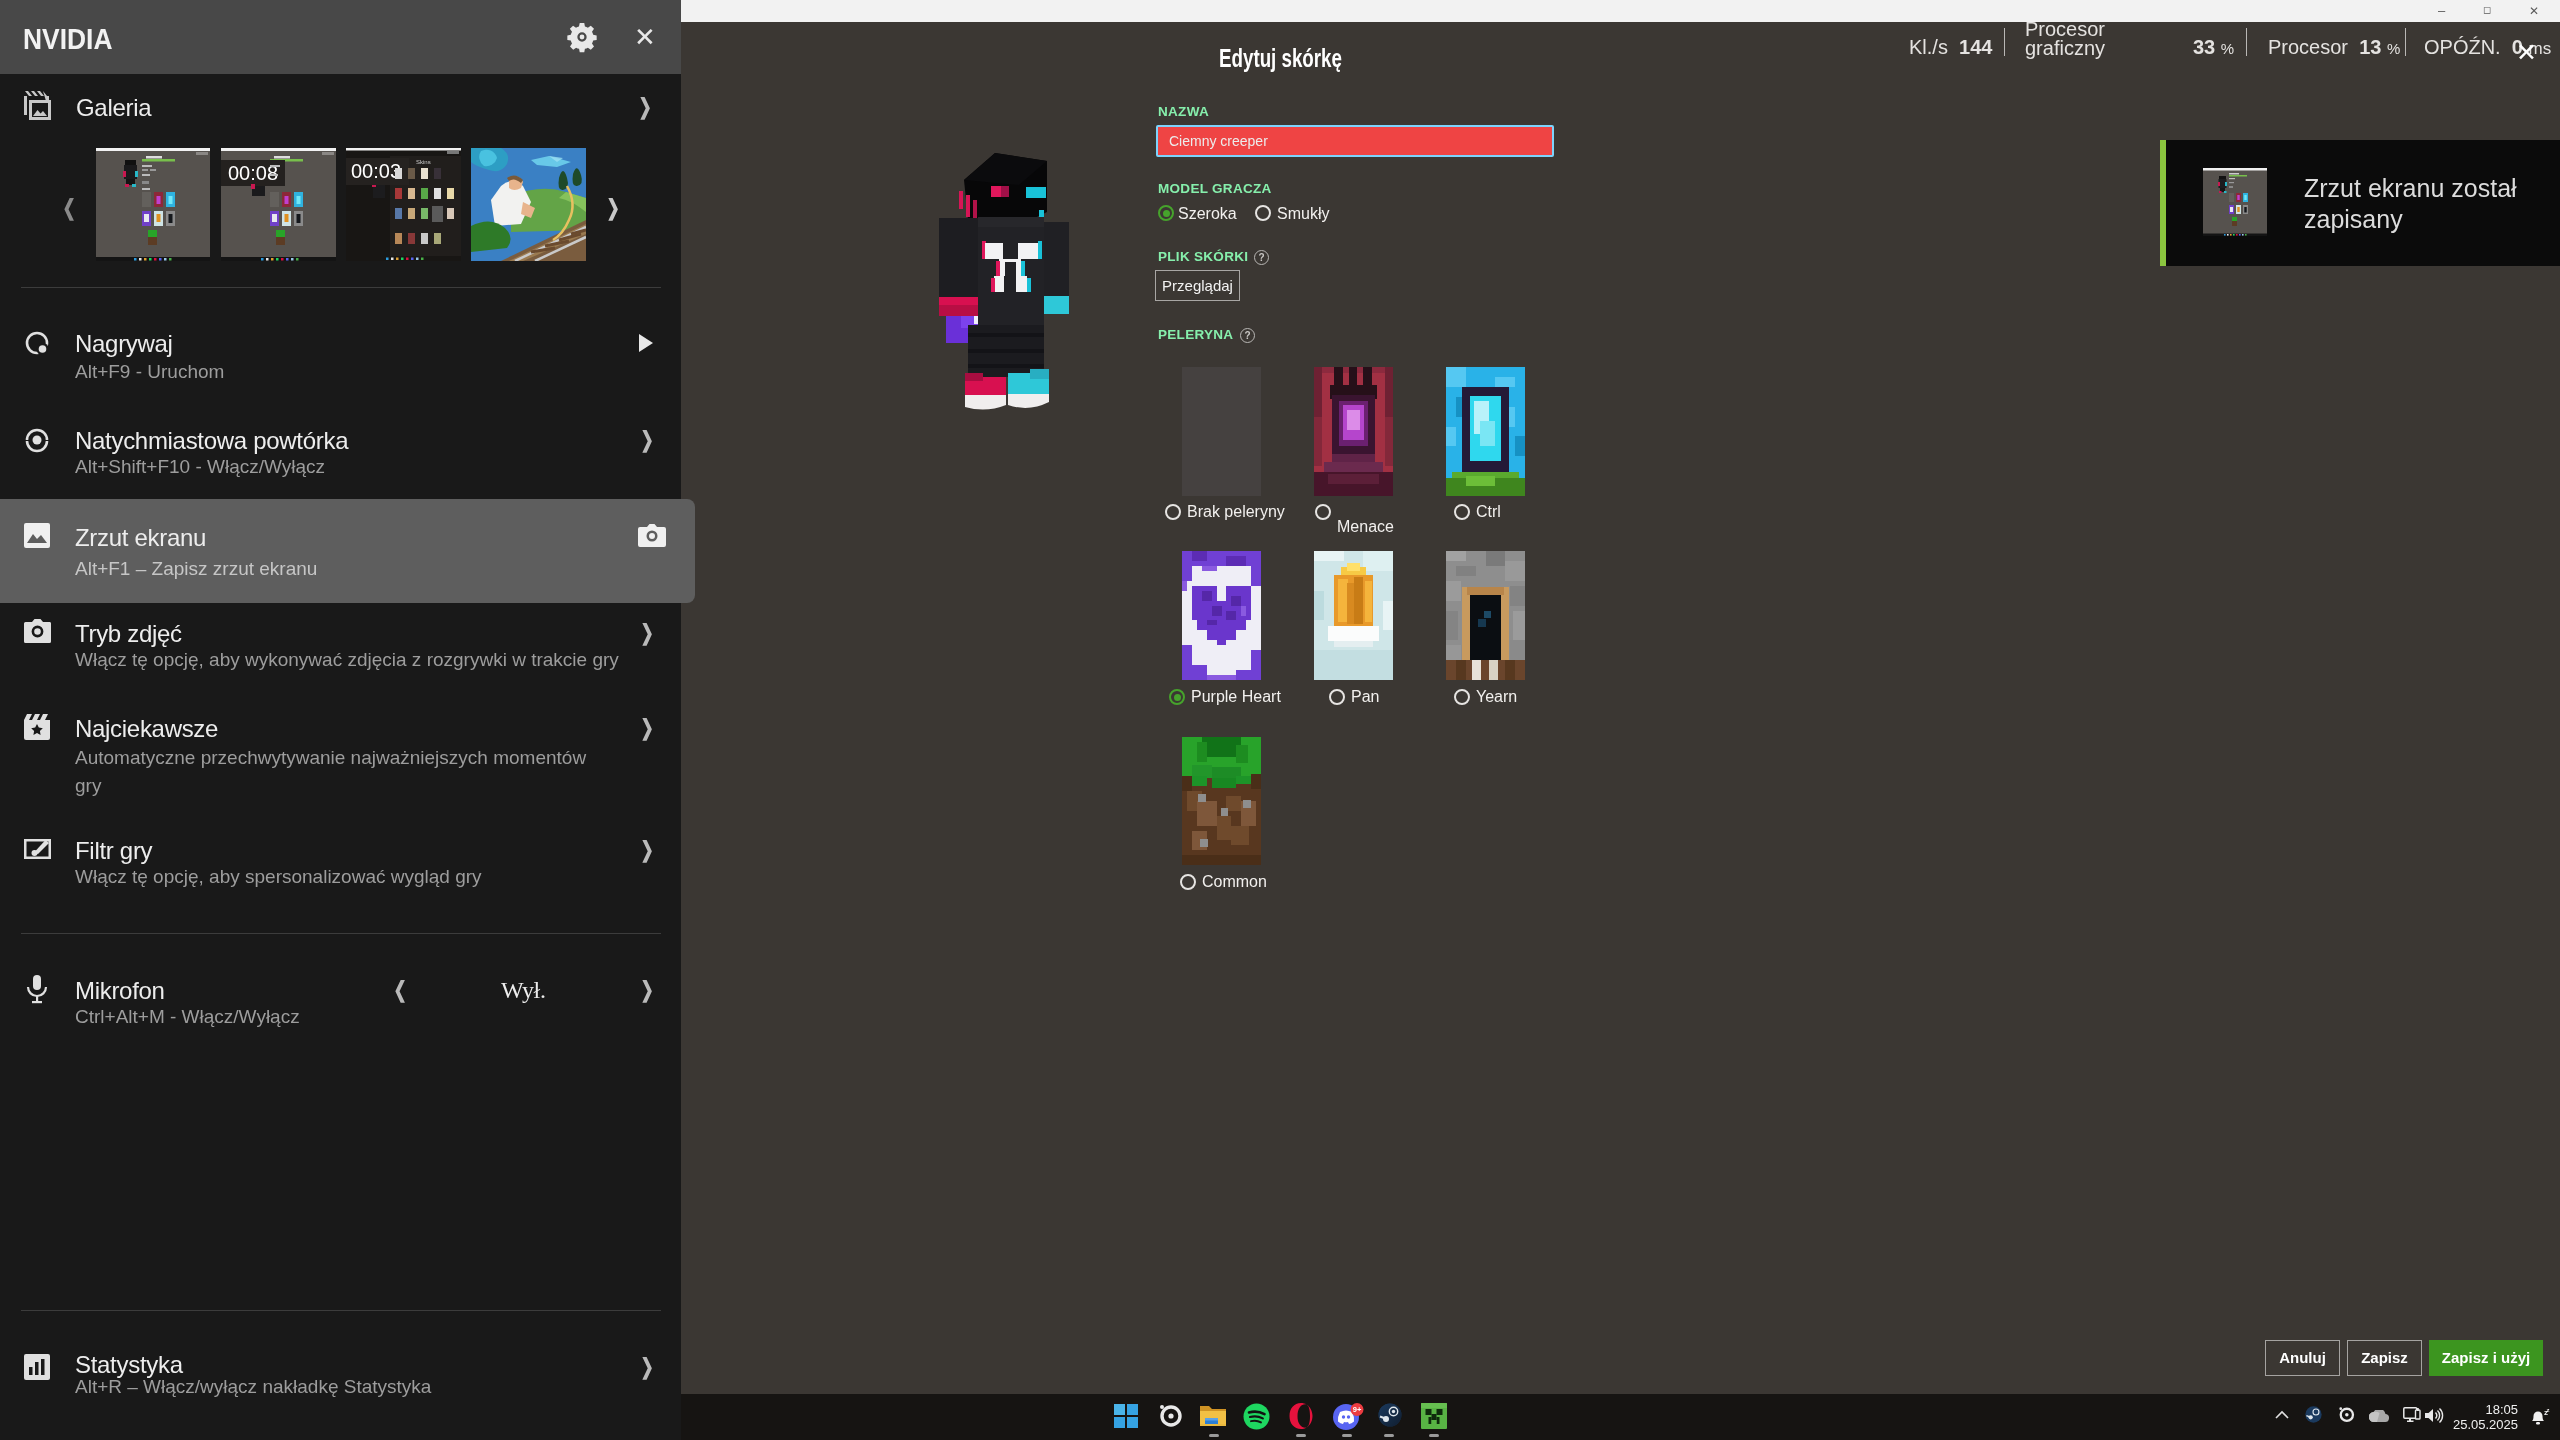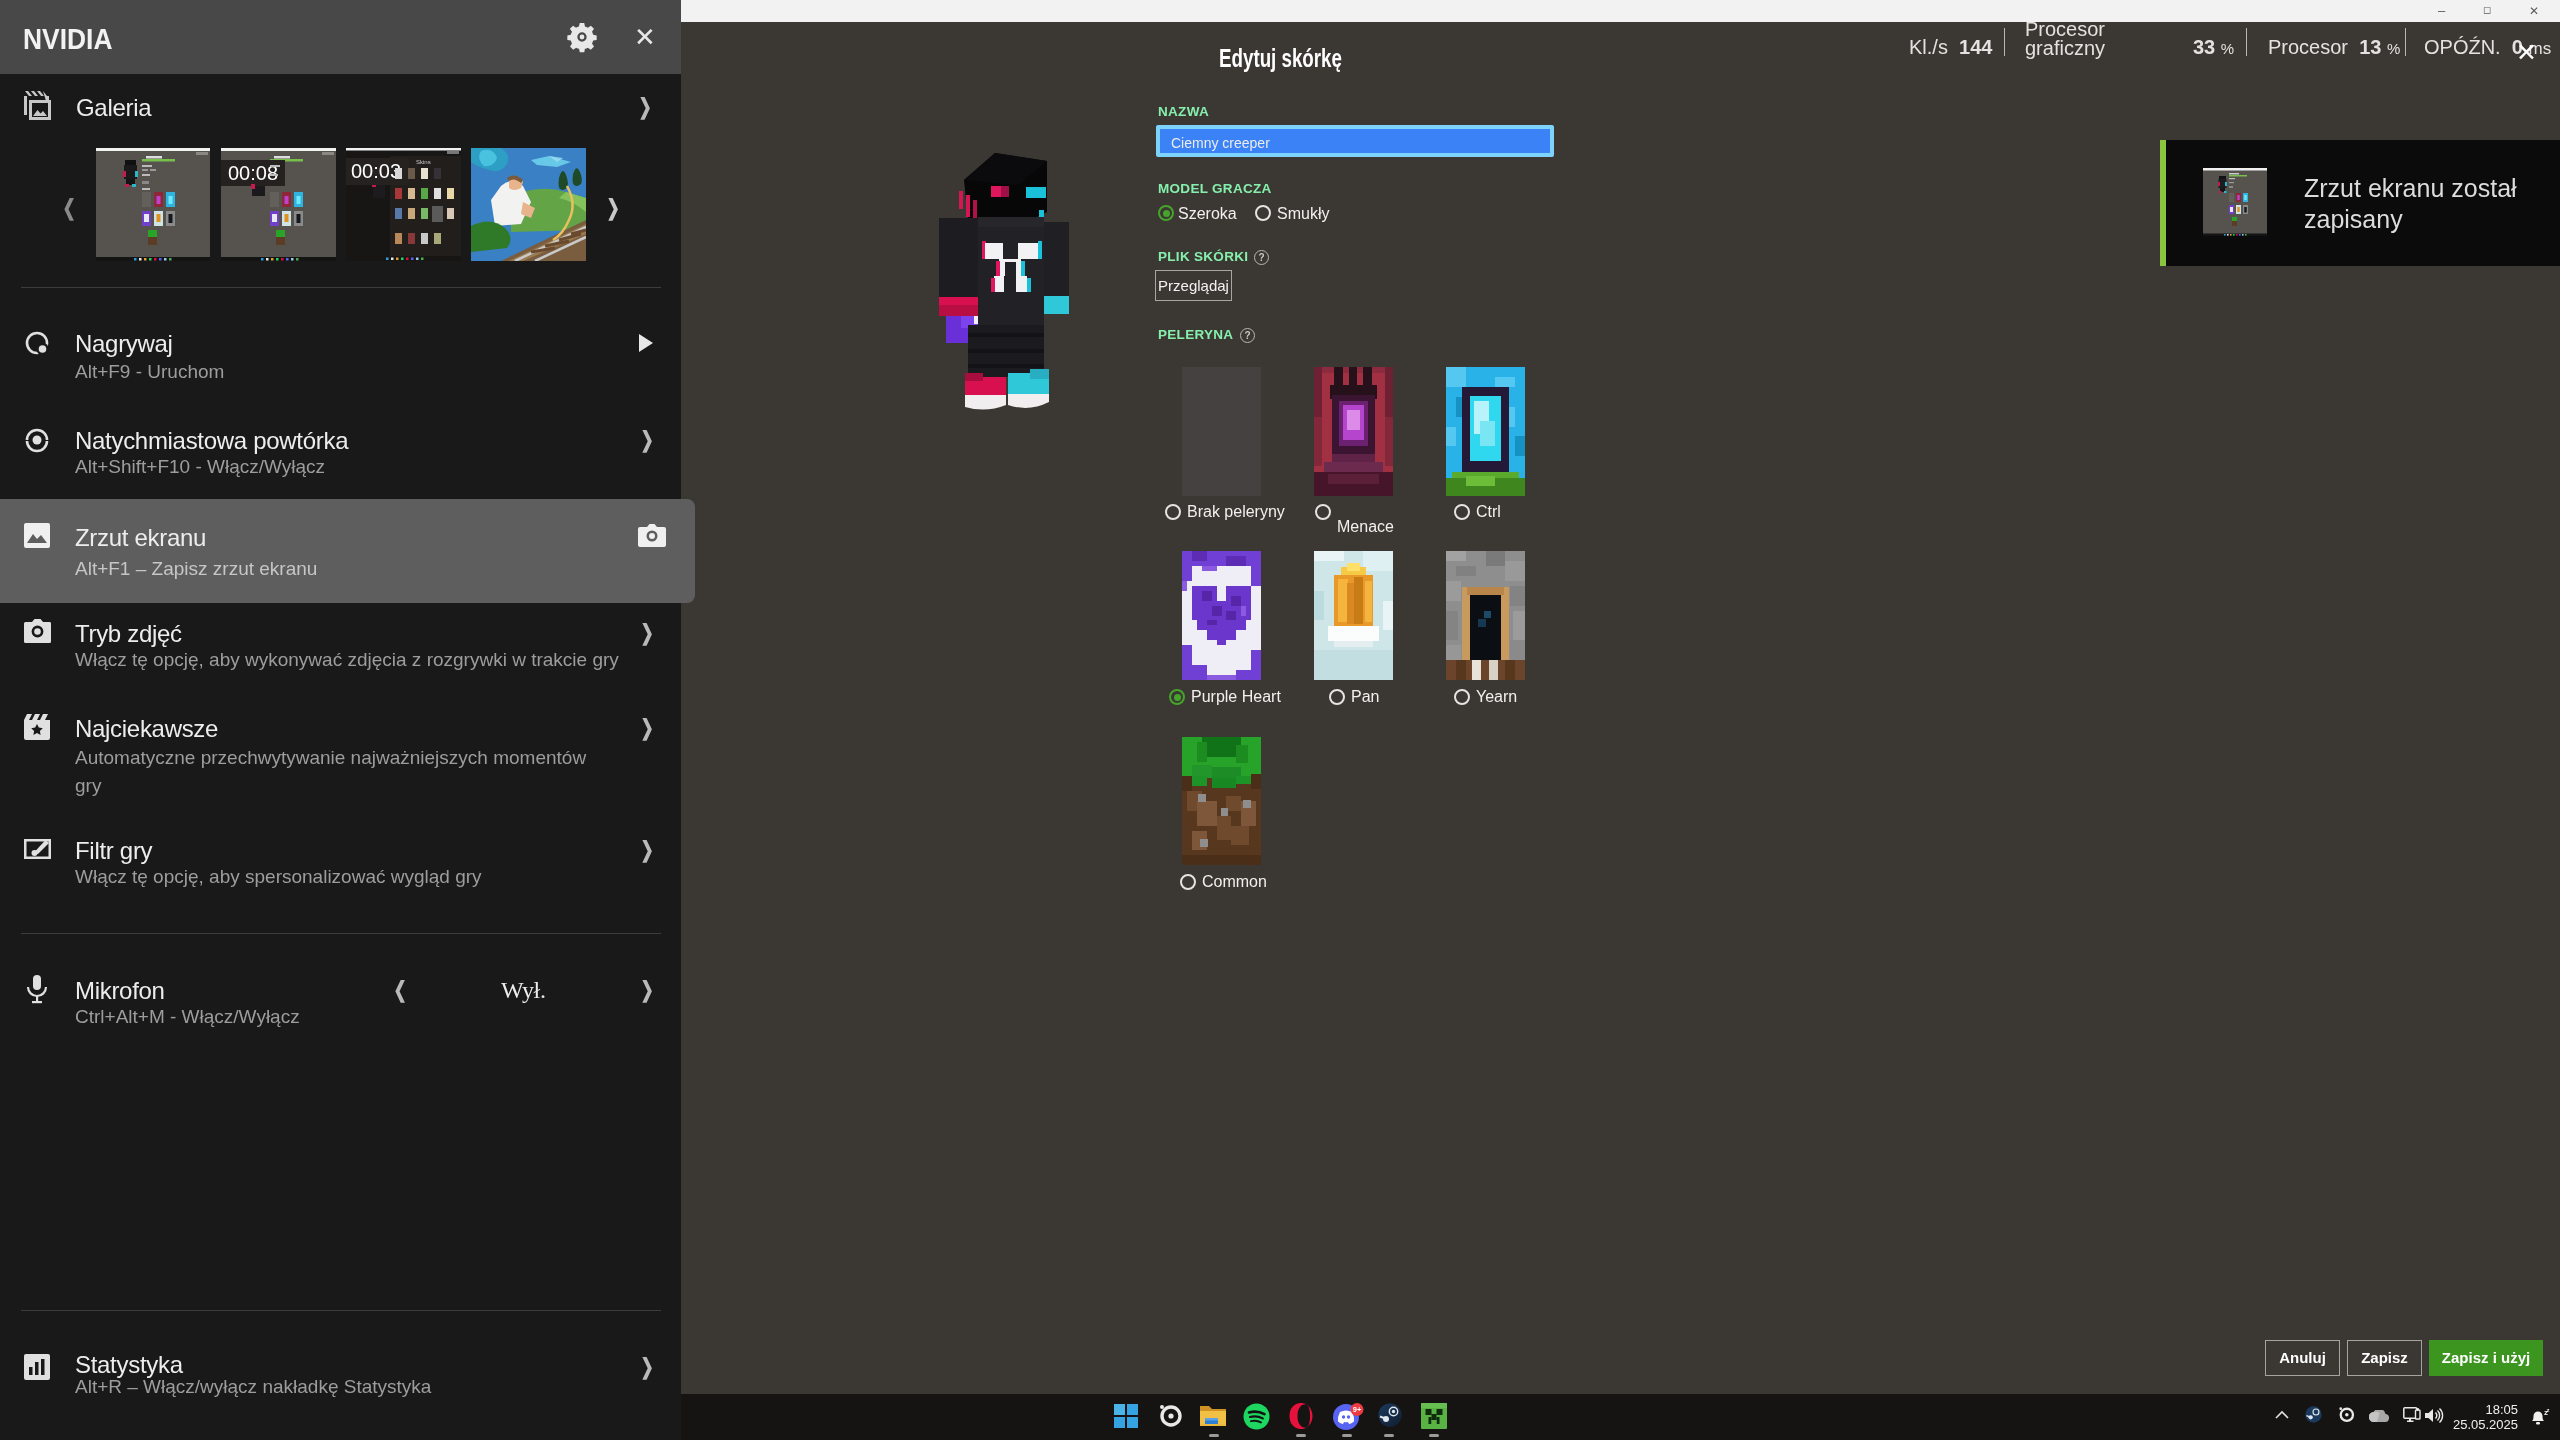--- a/index.html
+++ b/index.html
@@ -9,23 +9,23 @@
   
   #titlebar { left:681px; top:0; width:1879px; height:22px; background:#f2f2f2; }
   .winbtn { position:absolute; top:0; color:#5a5a5a; font-size:13px; }
   
   .stat { position:absolute; top:33px; height:28px; line-height:28px; color:#e4e2e0; font-size:20px; white-space:nowrap; }
   .statsep { position:absolute; top:28px; width:1px; height:28px; background:#b9b7b5; }
   
   #heading { left:1219px; top:44px; width:300px; color:#fff; font-size:25px; font-weight:bold; transform:scaleX(0.75); transform-origin:left; white-space:nowrap; }
   
   .lbl { position:absolute; color:#86efac; font-size:13.5px; font-weight:bold; letter-spacing:0.3px; }
-  #nameinput { left:1156px; top:125px; width:398px; height:32px; background:#3b82f6; border:4px solid #7dd3fc; border-radius:2px; color:#ececec; font-size:14px; line-height:28px; padding-left:11px; }
+  #nameinput { left:1156px; top:125px; width:398px; height:32px; background:#ef4444; border:2px solid #7dd3fc; border-radius:2px; color:#ececec; font-size:14px; line-height:28px; padding-left:11px; }
   .qmark { position:absolute; width:15px; height:15px; border:1px solid #b9b7b5; border-radius:50%; color:#c9c7c5; font-size:10px; text-align:center; line-height:14px; font-weight:bold; }
-  #browse { left:1155px; top:270px; width:77px; height:31px; border:1px solid #a8a6a4; color:#f2f2f2; font-size:15px; text-align:center; line-height:29px; }
+  #browse { left:1155px; top:270px; width:85px; height:31px; border:1px solid #a8a6a4; color:#f2f2f2; font-size:15px; text-align:center; line-height:29px; }
   
   .radio { position:absolute; width:16px; height:16px; border-radius:50%; border:2px solid #e6e4e2; }
   .radio.sel { border-color:#46a32c; }
   .radio.sel::after { content:""; position:absolute; left:2.5px; top:2.5px; width:7px; height:7px; border-radius:50%; background:#46a32c; }
   .rlbl { position:absolute; color:#f2f0ee; font-size:16px; white-space:nowrap; }
   
   .capelbl { position:absolute; color:#f2f0ee; font-size:16px; white-space:nowrap; }
   
   #sidebar { left:0; top:0; width:681px; height:1440px; background:#191919; }
   #sideheader { left:0; top:0; width:681px; height:74px; background:#484848; }

